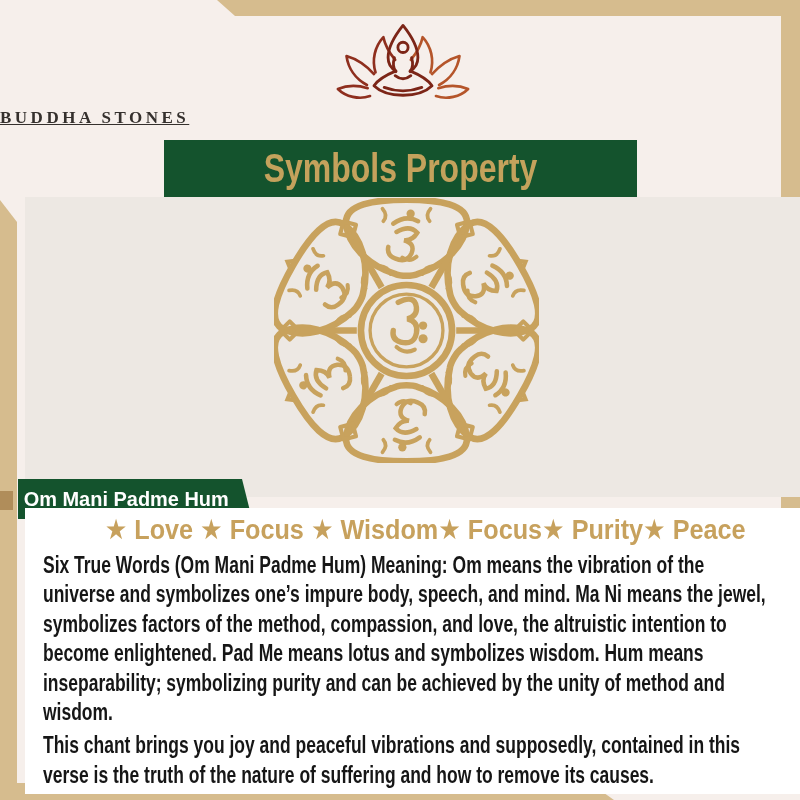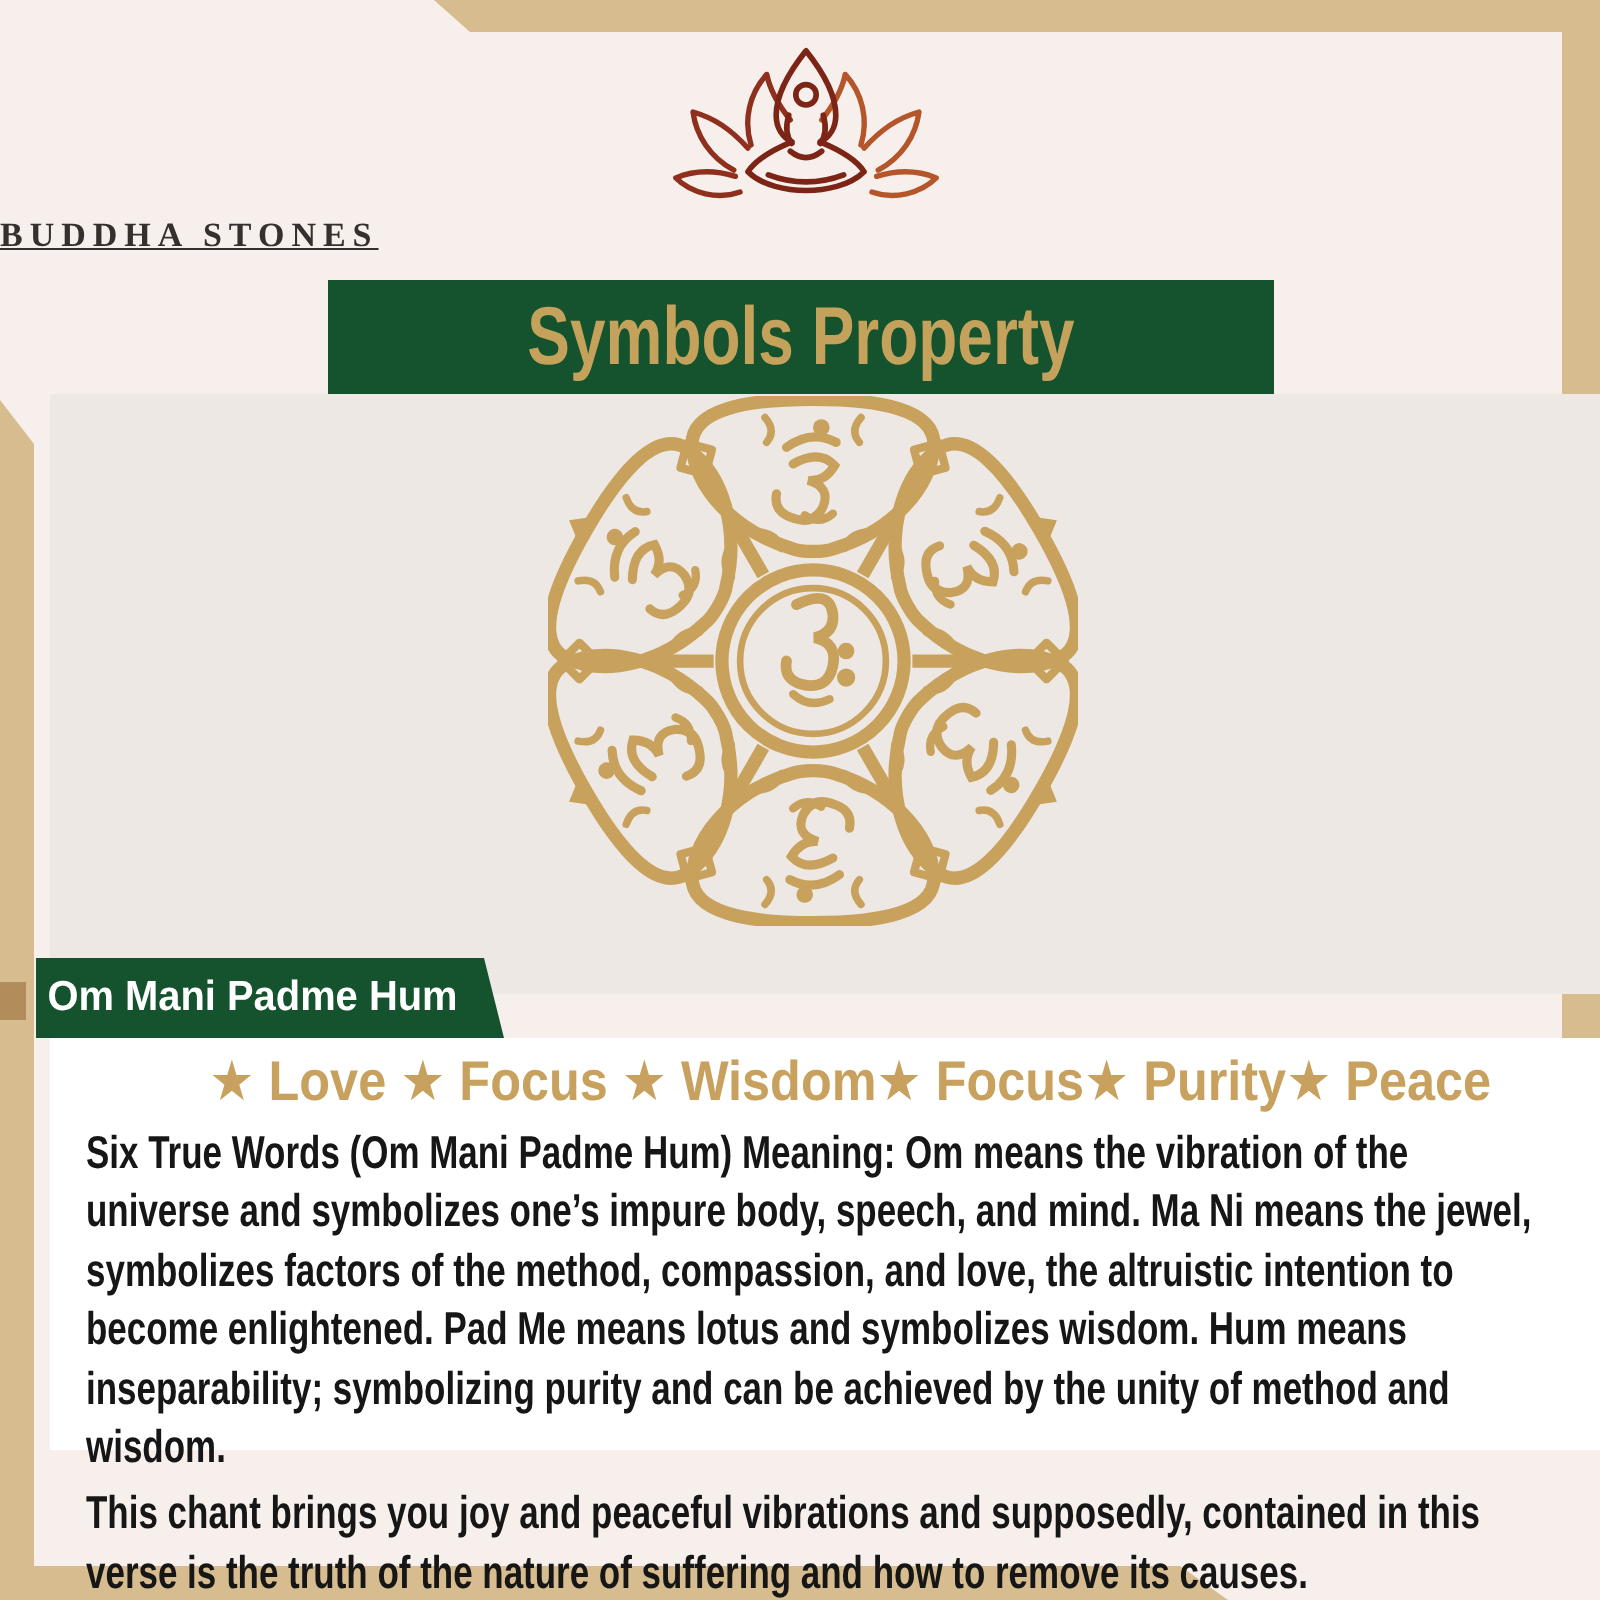--- a/index.html
+++ b/index.html
@@ -35,21 +35,21 @@
   .mandala-bg{position:absolute;left:25px;top:197px;width:775px;height:300px;background:#ede8e3;}
   .mandala-svg{position:absolute;left:274px;top:198px;width:265px;height:265px;}
 
   
   .om-band{position:absolute;left:18px;top:451px;width:234px;height:40px;background:#14532d;
     clip-path:polygon(0 0,calc(100% - 10px) 0,100% 100%,0 100%);margin-top:28px;}
   .om-band .label{line-height:40px;padding-left:6px;font-size:21px;font-weight:bold;color:#ffffff;
     transform:scaleX(.95);transform-origin:0 50%;white-space:nowrap;}
 
   
-  .content{position:absolute;left:25px;top:519px;width:775px;height:206px;background:#ffffff;}
+  .content{position:absolute;left:25px;top:508px;width:775px;height:286px;background:#ffffff;}
   .star-line{margin-top:2px;height:40px;line-height:40px;text-align:center;padding-left:28px;
     font-size:28px;font-weight:bold;color:#c7a15d;white-space:nowrap;
     transform:scaleX(.9);transform-origin:50% 50%;}
   .body{margin-top:1px;padding-left:18px;}
   .body .line{height:29.4px;line-height:29.4px;font-size:23px;font-weight:bold;color:#161616;
     white-space:nowrap;transform:scaleX(.76);transform-origin:0 50%;}
   .body .line.para-gap{margin-top:4px;}
 </style>
 </head>
 <body>

